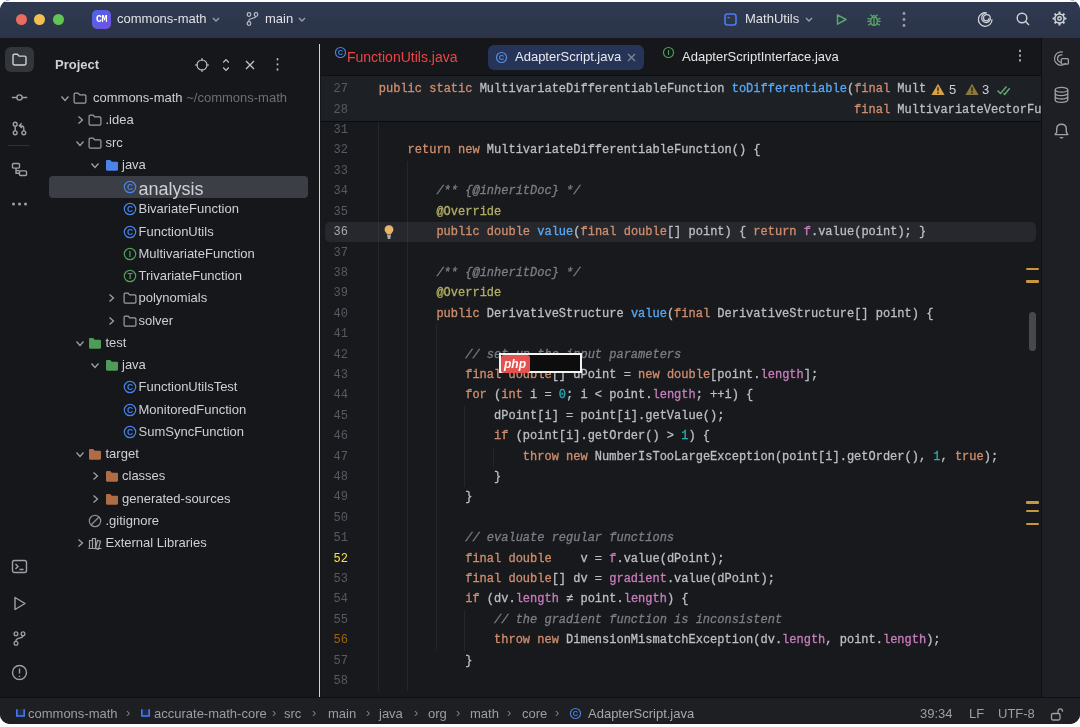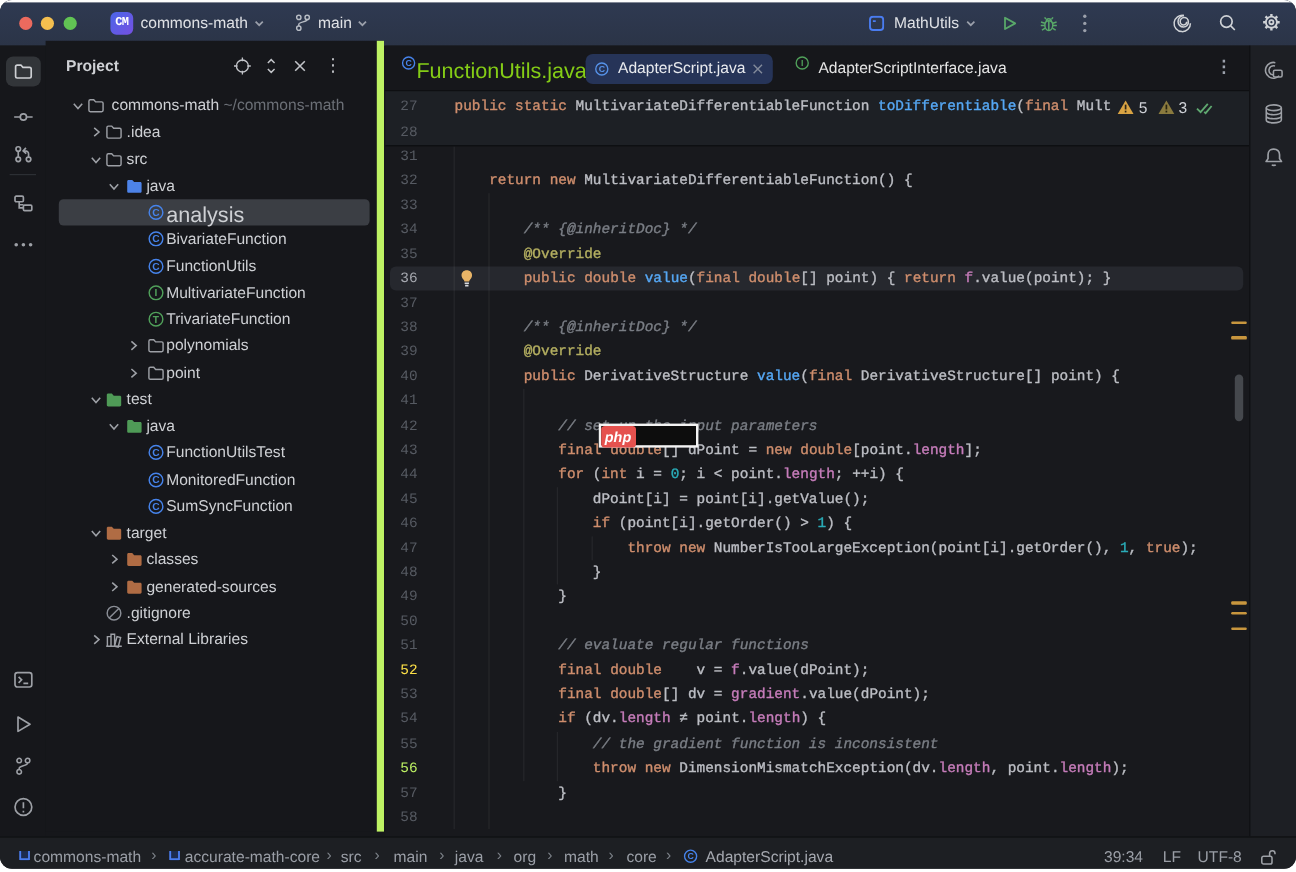--- a/index.html
+++ b/index.html
@@ -1,21 +1,21 @@
 <!DOCTYPE html>
 <html><head>
 <meta charset="utf-8">
 <style>
 html,body{margin:0;padding:0;width:1080px;height:727px;background:#ffffff;overflow:hidden}
 *{box-sizing:border-box}
 #win{position:absolute;left:0;top:0;width:1080px;height:724px;border-radius:10px;overflow:hidden;background:#16171b;font-family:"Liberation Sans",sans-serif}
 #titlebar{position:absolute;left:0;top:0;width:1080px;height:38px;background:linear-gradient(180deg,#2f3a52 0%,#2b3447 100%);box-shadow:inset 0 1px 0 rgba(255,255,255,.08)}
 .tl{position:absolute;top:14px;width:11px;height:11px;border-radius:50%}
 #stripeL{position:absolute;left:0;top:38px;width:38px;height:659px;background:#16171b}
-#tree{position:absolute;left:38px;top:34px;width:282px;height:659px;background:#16171b;border-right:6px solid #bef264}
+#tree{position:absolute;left:38px;top:44px;width:282px;height:659px;background:#16171b;border-right:1px solid #bef264}
 #tabbar{position:absolute;left:321px;top:38px;width:720px;height:38px;background:#16171b;border-bottom:1px solid #0e0f12}
 #editor{position:absolute;left:321px;top:76px;width:720px;height:621px;background:#18191d;overflow:hidden}
 #stripeR{position:absolute;left:1041px;top:38px;width:39px;height:659px;background:#1d1f24;border-left:1px solid #0e0f12}
 #status{position:absolute;left:0;top:697px;width:1080px;height:27px;background:#1d1f23;border-top:1px solid #0e0f12}
 .ed-line{position:absolute;left:29px;font:12px/20.4px "Liberation Mono",monospace;white-space:pre;color:#BCBEC4;-webkit-text-stroke:.3px}
 .ln{position:absolute;left:5px;width:22px;text-align:right;font:12px/20.4px "Liberation Mono",monospace;color:#565a62}
 .kw{color:#CF8E6D}
 .fn{color:#56A8F5}
 .fld{color:#C77DBB}
 .nm{color:#2AACB8}
@@ -288,21 +288,21 @@
         <span style="position:absolute;left:68px;top:6px">
           <svg width="10" height="10" viewBox="0 0 10 10">
             <path d="M3.5 1.5l4 3.5-4 3.5" stroke="#9da0a6" stroke-width="1.3" fill="none"></path>
           </svg>
         </span>
         <span style="position:absolute;left:83.5px;top:3px">
           <svg width="16" height="16" viewBox="0 0 16 16">
             <path d="M2.1 4.3c0-.7.5-1.2 1.2-1.2h2.8l1.6 1.8h5c.7 0 1.2.5 1.2 1.2v5.8c0 .7-.5 1.2-1.2 1.2H3.3c-.7 0-1.2-.5-1.2-1.2z" stroke="#9da0a6" stroke-width="1.2" fill="none"></path>
           </svg>
         </span>
-        <span style="position:absolute;left:100.5px;top:3px;font-size:13px;color:#ced0d4;white-space:nowrap">point</span>
+        <span style="position:absolute;left:100.5px;top:3px;font-size:13px;color:#ced0d4;white-space:nowrap">solver</span>
       </div>
     <div style="position:absolute;left:0;top:287.9px;width:282px;height:22px">
         <span style="position:absolute;left:36.5px;top:6px">
           <svg width="10" height="10" viewBox="0 0 10 10">
             <path d="M1.5 3.5l3.5 4 3.5-4" stroke="#9da0a6" stroke-width="1.3" fill="none"></path>
           </svg>
         </span>
         <span style="position:absolute;left:49px;top:3px">
           <svg width="16" height="16" viewBox="0 0 16 16">
             <path d="M2 4.1c0-.7.5-1.2 1.2-1.2h3l1.6 1.8h5c.7 0 1.2.5 1.2 1.2v6.6c0 .7-.5 1.2-1.2 1.2H3.2c-.7 0-1.2-.5-1.2-1.2z" fill="#4f9b57"></path>
@@ -416,21 +416,21 @@
       </div>
   </div>
 
   <div id="tabbar">
     <span style="position:absolute;left:13px;top:8px">
         <svg width="13" height="13" viewBox="0 0 16 16">
           <circle cx="8" cy="8" r="6.2" stroke="#4683ea" stroke-width="1.4" fill="none"></circle>
           <text x="8" y="11.2" font-size="9" font-weight="bold" fill="#4683ea" text-anchor="middle" font-family="Liberation Sans">C</text>
         </svg>
       </span>
-    <span style="position:absolute;left:26px;top:11px;font-size:18px;color:#84cc16">FunctionUtils.java</span>
+    <span style="position:absolute;left:26px;top:11px;font-size:14px;color:#ef4444">FunctionUtils.java</span>
     <div style="position:absolute;left:167px;top:7px;width:156px;height:25px;background:#263458;border-radius:6px">
       <span style="position:absolute;left:7px;top:6px">
           <svg width="13" height="13" viewBox="0 0 16 16">
             <circle cx="8" cy="8" r="6.2" stroke="#5692e8" stroke-width="1.4" fill="none"></circle>
             <text x="8" y="11.2" font-size="9" font-weight="bold" fill="#5692e8" text-anchor="middle" font-family="Liberation Sans">C</text>
           </svg>
         </span>
       <span style="position:absolute;left:27px;top:4px;font-size:13px;color:#e8eaee">AdapterScript.java</span>
       <svg style="position:absolute;left:138px;top:7px" width="11" height="11" viewBox="0 0 11 11">
           <path d="M2 2l7 7M9 2l-7 7" stroke="#818999" stroke-width="1.2"></path>
@@ -492,33 +492,34 @@
     <div class="ln" style="top:452.2px;color:#565a62">51</div>
     <div class="ed-line" style="top:452.2px">                <span class="cm">// evaluate regular functions</span></div>
     <div class="ln" style="top:472.6px;color:#fde047">52</div>
     <div class="ed-line" style="top:472.6px">                <span class="kw">final</span> <span class="kw">double</span>    v = <span class="fld">f</span>.value(dPoint);</div>
     <div class="ln" style="top:493.0px;color:#565a62">53</div>
     <div class="ed-line" style="top:493.0px">                <span class="kw">final</span> <span class="kw">double</span>[] dv = <span class="fld">gradient</span>.value(dPoint);</div>
     <div class="ln" style="top:513.4px;color:#565a62">54</div>
     <div class="ed-line" style="top:513.4px">                <span class="kw">if</span> (dv.<span class="fld">length</span> <span class="id">≠ </span>point.<span class="fld">length</span>) {</div>
     <div class="ln" style="top:533.8px;color:#565a62">55</div>
     <div class="ed-line" style="top:533.8px">                    <span class="cm">// the gradient function is inconsistent</span></div>
-    <div class="ln" style="top:554.2px;color:#bef264">56</div>
+    <div class="ln" style="top:554.2px;color:#a16207">56</div>
     <div class="ed-line" style="top:554.2px">                    <span class="kw">throw</span> <span class="kw">new</span> DimensionMismatchException(dv.<span class="fld">length</span>, point.<span class="fld">length</span>);</div>
     <div class="ln" style="top:574.7px;color:#565a62">57</div>
     <div class="ed-line" style="top:574.7px">                }</div>
     <div class="ln" style="top:595.1px;color:#565a62">58</div>
     <svg style="position:absolute;left:62px;top:147.5px" width="12" height="16" viewBox="0 0 12 16">
         <path d="M6 1.2c2.7 0 4.4 1.9 4.4 4.2 0 1.7-.9 2.6-1.6 3.5-.5.6-.8 1-.8 1.6H4c0-.6-.3-1-.8-1.6C2.5 8 1.6 7.1 1.6 5.4 1.6 3.1 3.3 1.2 6 1.2z" fill="#e8b467"></path>
         <path d="M4.2 12h3.6M4.6 14h2.8" stroke="#d7d9dd" stroke-width="1.3"></path>
       </svg>
     <div style="position:absolute;left:0;top:0;width:720px;height:45.5px;background:#1d2025;border-bottom:1px solid #0b0c0e">
       <div class="ln" style="top:3.3px;color:#565a62">27</div>
       <div class="ed-line" style="top:3.3px">    <span class="kw">public</span> <span class="kw">static</span> MultivariateDifferentiableFunction <span class="fn">toDifferentiable</span>(<span class="kw">final</span> Mult</div>
       <div class="ln" style="top:23.7px;color:#565a62">28</div>
+      <div class="ed-line" style="top:23.7px">                                                                      <span class="kw">final</span> MultivariateVectorFu</div>
       <span style="position:absolute;left:610px;top:7px">
           <svg width="14" height="13" viewBox="0 0 14 13">
             <path d="M7 .8L13.6 12H.4z" fill="#d9a343"></path>
             <rect x="6.3" y="4.2" width="1.4" height="4" fill="#2b2417"></rect>
             <rect x="6.3" y="9.2" width="1.4" height="1.5" fill="#2b2417"></rect>
           </svg>
         </span>
       <span style="position:absolute;left:628px;top:6px;font-size:13px;color:#ced0d6">5</span>
       <span style="position:absolute;left:644px;top:7px">
           <svg width="14" height="13" viewBox="0 0 14 13">

